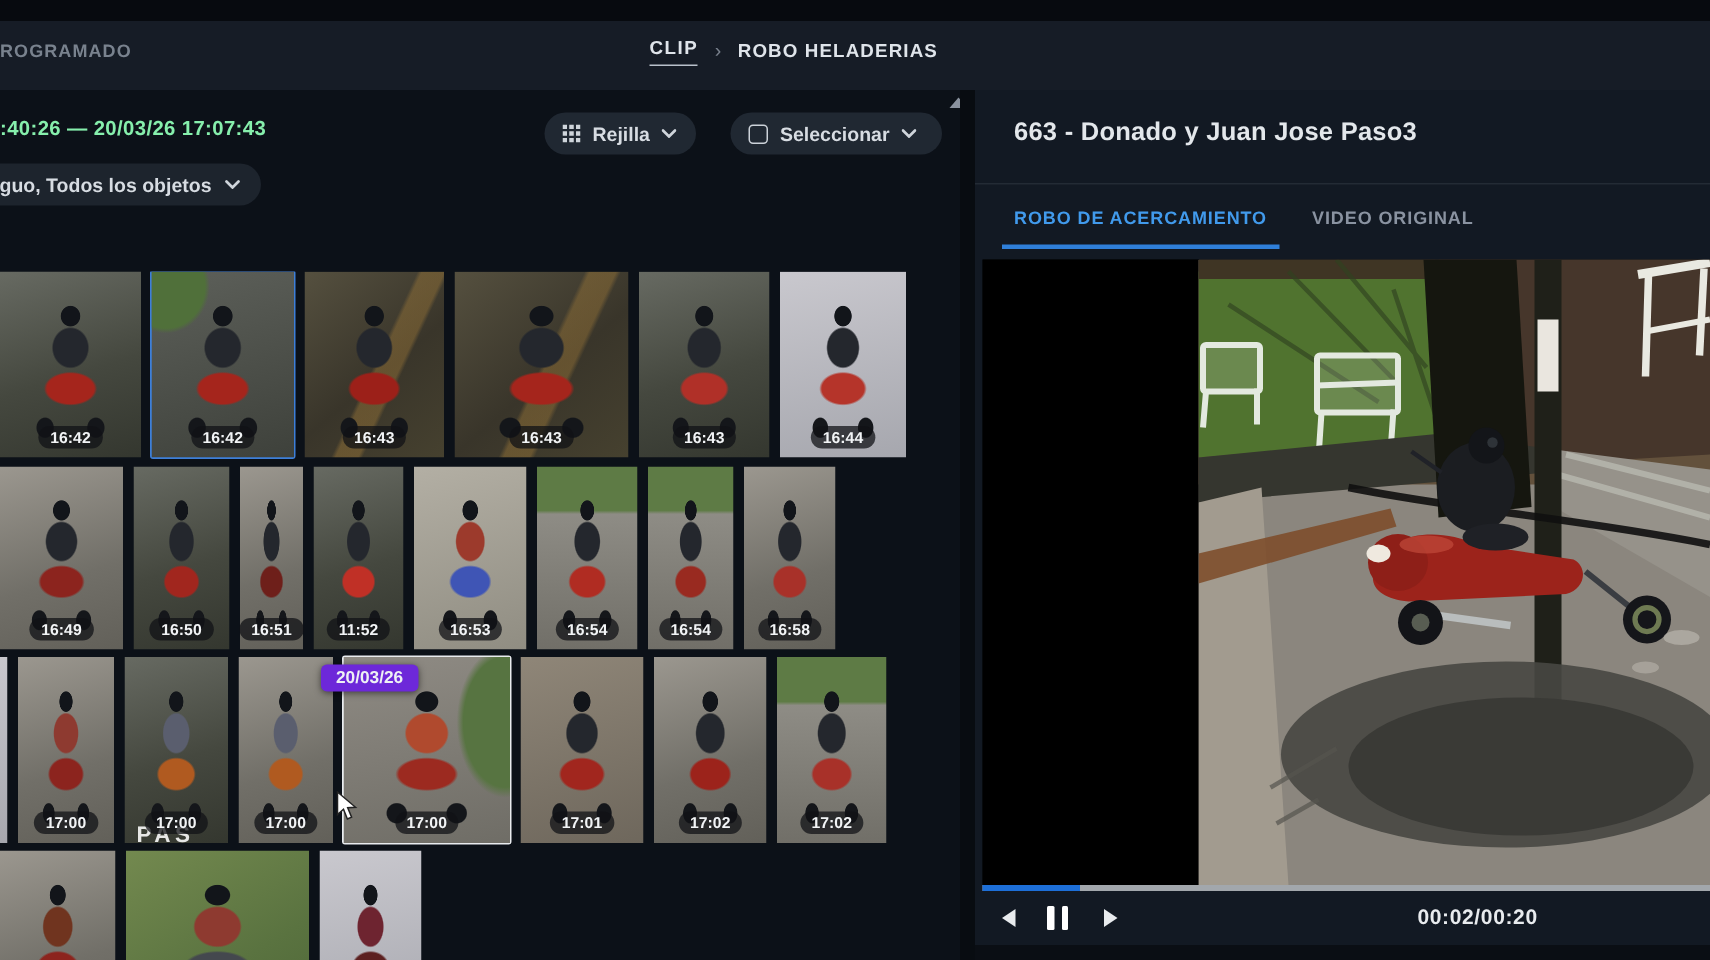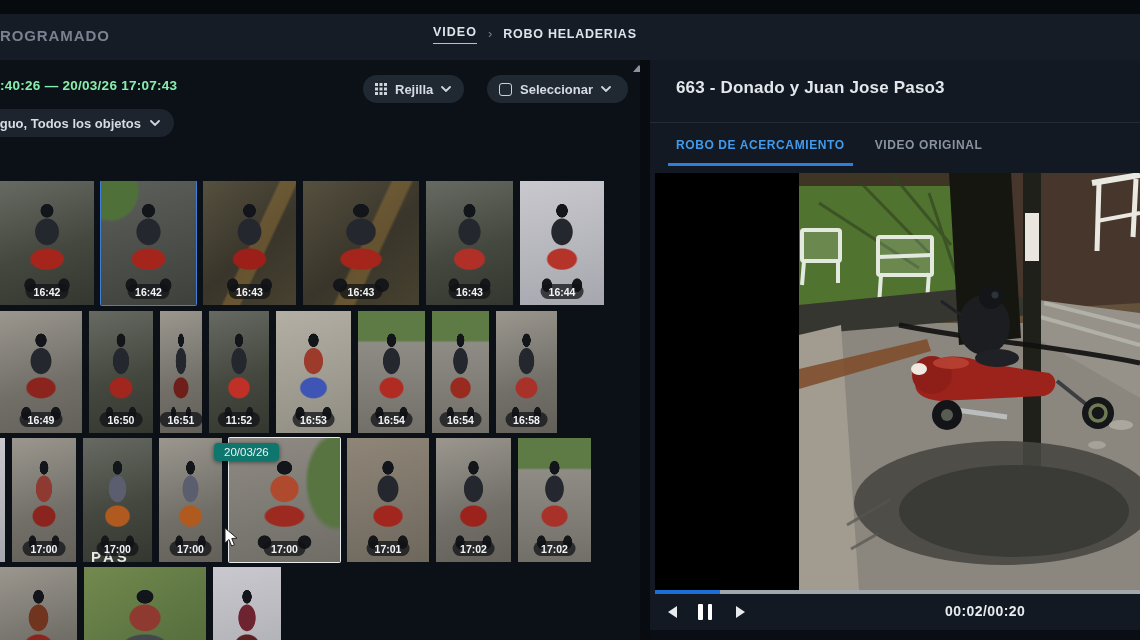--- a/index.html
+++ b/index.html
@@ -2,21 +2,21 @@
 <html><head>
 <meta charset="utf-8">
 <style>
   html,body{margin:0;padding:0;background:#070a0f;}
   *{box-sizing:border-box;font-family:"Liberation Sans",sans-serif;}
   #app{position:relative;width:1140px;height:640px;overflow:hidden;background:#0a0e13;}
 
   
   .top-strip{position:absolute;left:0;top:0;width:1140px;height:14px;background:#070a0f;}
   .header{position:absolute;left:0;top:14px;width:1140px;height:46px;background:#161c26;}
-  .nav-partial{position:absolute;left:0;top:13px;font-size:15px;font-weight:700;color:#79828e;letter-spacing:.06em;}
+  .nav-partial{position:absolute;left:0;top:13px;font-size:12px;font-weight:700;color:#79828e;letter-spacing:.06em;}
   .breadcrumb{position:absolute;left:433px;top:11px;display:flex;align-items:center;gap:11px;}
   .crumb-parent{font-size:12.5px;font-weight:700;color:#dfe4ea;letter-spacing:.08em;border-bottom:1.5px solid #b9c1cb;padding-bottom:4px;cursor:pointer;}
   .crumb-sep{font-size:13px;color:#7a London828e;color:#7a828e;margin-top:-3px;}
   .crumb-current{font-size:12.5px;font-weight:700;color:#dfe4ea;letter-spacing:.06em;margin-top:-2px;}
 
   
   .left-panel{position:absolute;left:0;top:60px;width:648px;height:580px;background:#0c1118;}
   .time-range{position:absolute;left:0;top:18px;font-size:13.5px;font-weight:700;color:#86efac;letter-spacing:.02em;}
   .pill-btn{position:absolute;height:28px;background:#202832;border-radius:15px;display:flex;align-items:center;gap:8px;padding:0 12px;cursor:pointer;}
   .pill-btn .lbl{font-size:13px;font-weight:600;color:#d7dce2;}
@@ -46,21 +46,21 @@
   .v-cobble::before{background:linear-gradient(115deg,rgba(0,0,0,0) 50%,rgba(172,130,58,.38) 52% 62%,rgba(0,0,0,0) 64%),linear-gradient(140deg,#55503f,#39352a 55%,#46412f);}
   .v-light::before{background:linear-gradient(168deg,#c9c8ce,#a6a7ae);}
   .v-grasstop::before{background:linear-gradient(180deg,#5e7b45 0 24%,#8e8c85 26%,#716f68);}
   .v-grass::before{background:linear-gradient(150deg,#73894f,#5a7340 60%,#4e6637);}
   .v-gravel::before{background:linear-gradient(163deg,#b3afa4,#908d82);}
   .v-mix::before{background:radial-gradient(55% 45% at 10% 8%,#50703a 0 50%,rgba(0,0,0,0) 56%),linear-gradient(163deg,#5d605a,#3e413b);}
   .v-grassright::before{background:radial-gradient(50% 70% at 97% 35%,#577441 0 50%,rgba(0,0,0,0) 58%),linear-gradient(168deg,#8f8b84,#6f6d66);}
   .v-tan::before{background:linear-gradient(163deg,#8f8678,#6e675c);}
   .tbadge{position:absolute;bottom:6px;left:50%;transform:translateX(-50%);background:rgba(16,18,22,.74);color:#f2f4f6;font-size:10.5px;font-weight:700;padding:1.5px 8px;border-radius:9px;white-space:nowrap;z-index:3;}
   .ovtext{position:absolute;bottom:-3px;left:8px;color:rgba(255,255,255,.88);font-size:15px;font-weight:800;letter-spacing:.2em;z-index:2;}
-  .tip{position:absolute;top:5px;left:-15px;background:#0f766e;color:#eef1f4;font-size:11.5px;font-weight:400;padding:3px 10px;border-radius:4px;z-index:6;box-shadow:0 1px 5px rgba(0,0,0,.55);white-space:nowrap;}
+  .tip{position:absolute;top:5px;left:-15px;background:#6d28d9;color:#eef1f4;font-size:11.5px;font-weight:700;padding:3px 10px;border-radius:4px;z-index:6;box-shadow:0 1px 5px rgba(0,0,0,.55);white-space:nowrap;}
   .cursor{position:absolute;left:-5px;top:89px;z-index:7;}
 
   
   .divider-v{position:absolute;left:640px;top:60px;width:10px;height:580px;background:#080c11;}
   .right-panel{position:absolute;left:650px;top:60px;width:490px;height:580px;background:#121923;}
   .panel-title{position:absolute;left:26px;top:18px;font-size:17px;font-weight:600;color:#e3e7eb;letter-spacing:.01em;}
   .title-divider{position:absolute;left:0;top:62px;width:490px;height:1px;background:#232b35;}
   .tabs{position:absolute;left:26px;top:78px;display:flex;gap:30px;}
   .tab{position:relative;font-size:12px;font-weight:700;letter-spacing:.05em;color:#8a93a1;padding-bottom:14px;cursor:pointer;}
   .tab.active{color:#419aec;}
@@ -83,21 +83,21 @@
 </style>
 </head>
 <body>
 
 <div id="app">
   <div class="top-strip"></div>
 
   <div class="header">
     <div class="nav-partial">ROGRAMADO</div>
     <div class="breadcrumb">
-      <span class="crumb-parent">VIDEO</span>
+      <span class="crumb-parent">CLIP</span>
       <span class="crumb-sep">›</span>
       <span class="crumb-current">ROBO HELADERIAS</span>
     </div>
   </div>
 
   <div class="left-panel">
     <div class="time-range">:40:26 — 20/03/26 17:07:43</div>
 
     <div class="pill-btn btn-grid">
       <svg width="12" height="12" viewBox="0 0 12 12">

